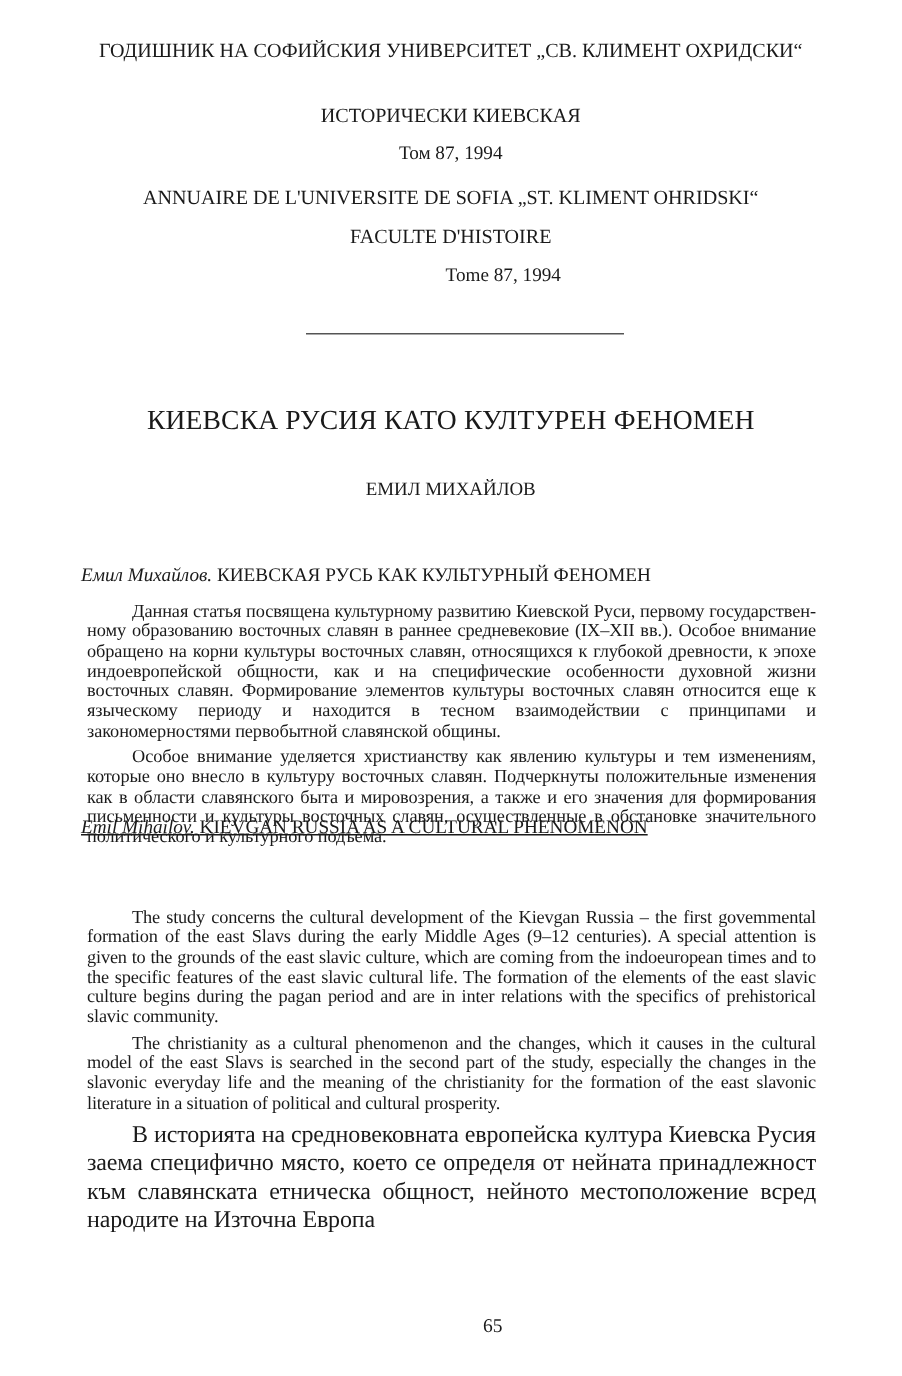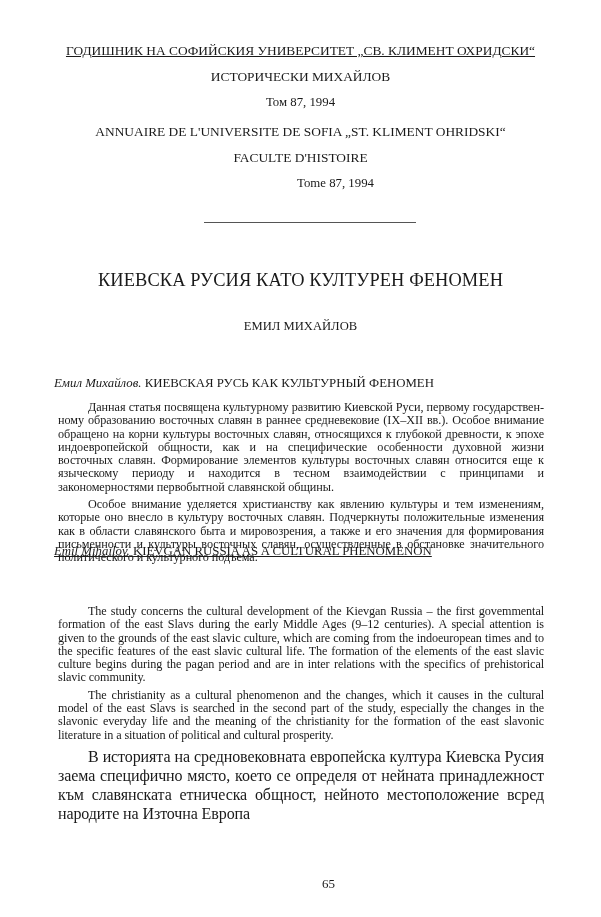--- a/index.html
+++ b/index.html
@@ -2,21 +2,21 @@
 <html><head>
 <meta charset="utf-8">
 <style>
   html, body { margin: 0; padding: 0; background: #ffffff; }
   body {
     width: 601px; height: 917px; position: relative; overflow: hidden;
     font-family: "Liberation Serif", "DejaVu Serif", serif; color: #1a1a1a;
   }
   .center { position: absolute; left: 0; width: 601px; text-align: center; white-space: nowrap; }
   .hdr { font-size: 13.4px; }
-  #h-univ-bg { top: 43px; text-decoration: underline; }
+  #h-univ-bg { top: 26px; }
   #h-fac-bg { top: 69px; }
   #h-vol-bg { top: 95px; font-size: 12.8px; }
   #h-univ-fr { top: 124px; }
   #h-fac-fr { top: 150px; text-align: center; }
   #h-vol-fr { top: 176px; font-size: 12.8px; padding-left: 35px; }
   .divider { position: absolute; left: 204px; width: 212px; top: 222px; height: 1px; background: #555; }
   #title { top: 270px; font-size: 18.4px; letter-spacing: 0.1px; }
   #author { top: 319px; font-size: 12.6px; }
   .col { position: absolute; left: 54px; width: 494px; }
   .abs-head { font-size: 12.8px; white-space: nowrap; }
@@ -27,21 +27,21 @@
   #ru-abs { top: 397px; letter-spacing: -0.05px; }
   #en-abs { top: 601px; font-size: 12.1px; letter-spacing: -0.1px; }
   #body-start { top: 743px; font-family: Liberation Serif, serif; }
   #body-start .para { font-size: 16px; line-height: 19px; text-indent: 30px; letter-spacing: -0.1px; }
   #page-num { top: 876px; font-size: 13px; padding-left: 28px; }
 </style>
 </head>
 <body>
 
 <div class="center hdr" id="h-univ-bg">ГОДИШНИК НА СОФИЙСКИЯ УНИВЕРСИТЕТ „СВ. КЛИМЕНТ ОХРИДСКИ“</div>
-<div class="center hdr" id="h-fac-bg">ИСТОРИЧЕСКИ МИХАЙЛОВ</div>
+<div class="center hdr" id="h-fac-bg">ИСТОРИЧЕСКИ КИЕВСКАЯ</div>
 <div class="center hdr" id="h-vol-bg">Том 87, 1994</div>
 <div class="center hdr" id="h-univ-fr">ANNUAIRE DE L'UNIVERSITE DE SOFIA „ST. KLIMENT OHRIDSKI“</div>
 <div class="center hdr" id="h-fac-fr">FACULTE D'HISTOIRE</div>
 <div class="center hdr" id="h-vol-fr">Tome 87, 1994</div>
 
 <div class="divider"></div>
 
 <div class="center" id="title">КИЕВСКА РУСИЯ КАТО КУЛТУРЕН ФЕНОМЕН</div>
 <div class="center" id="author">ЕМИЛ МИХАЙЛОВ</div>
 

